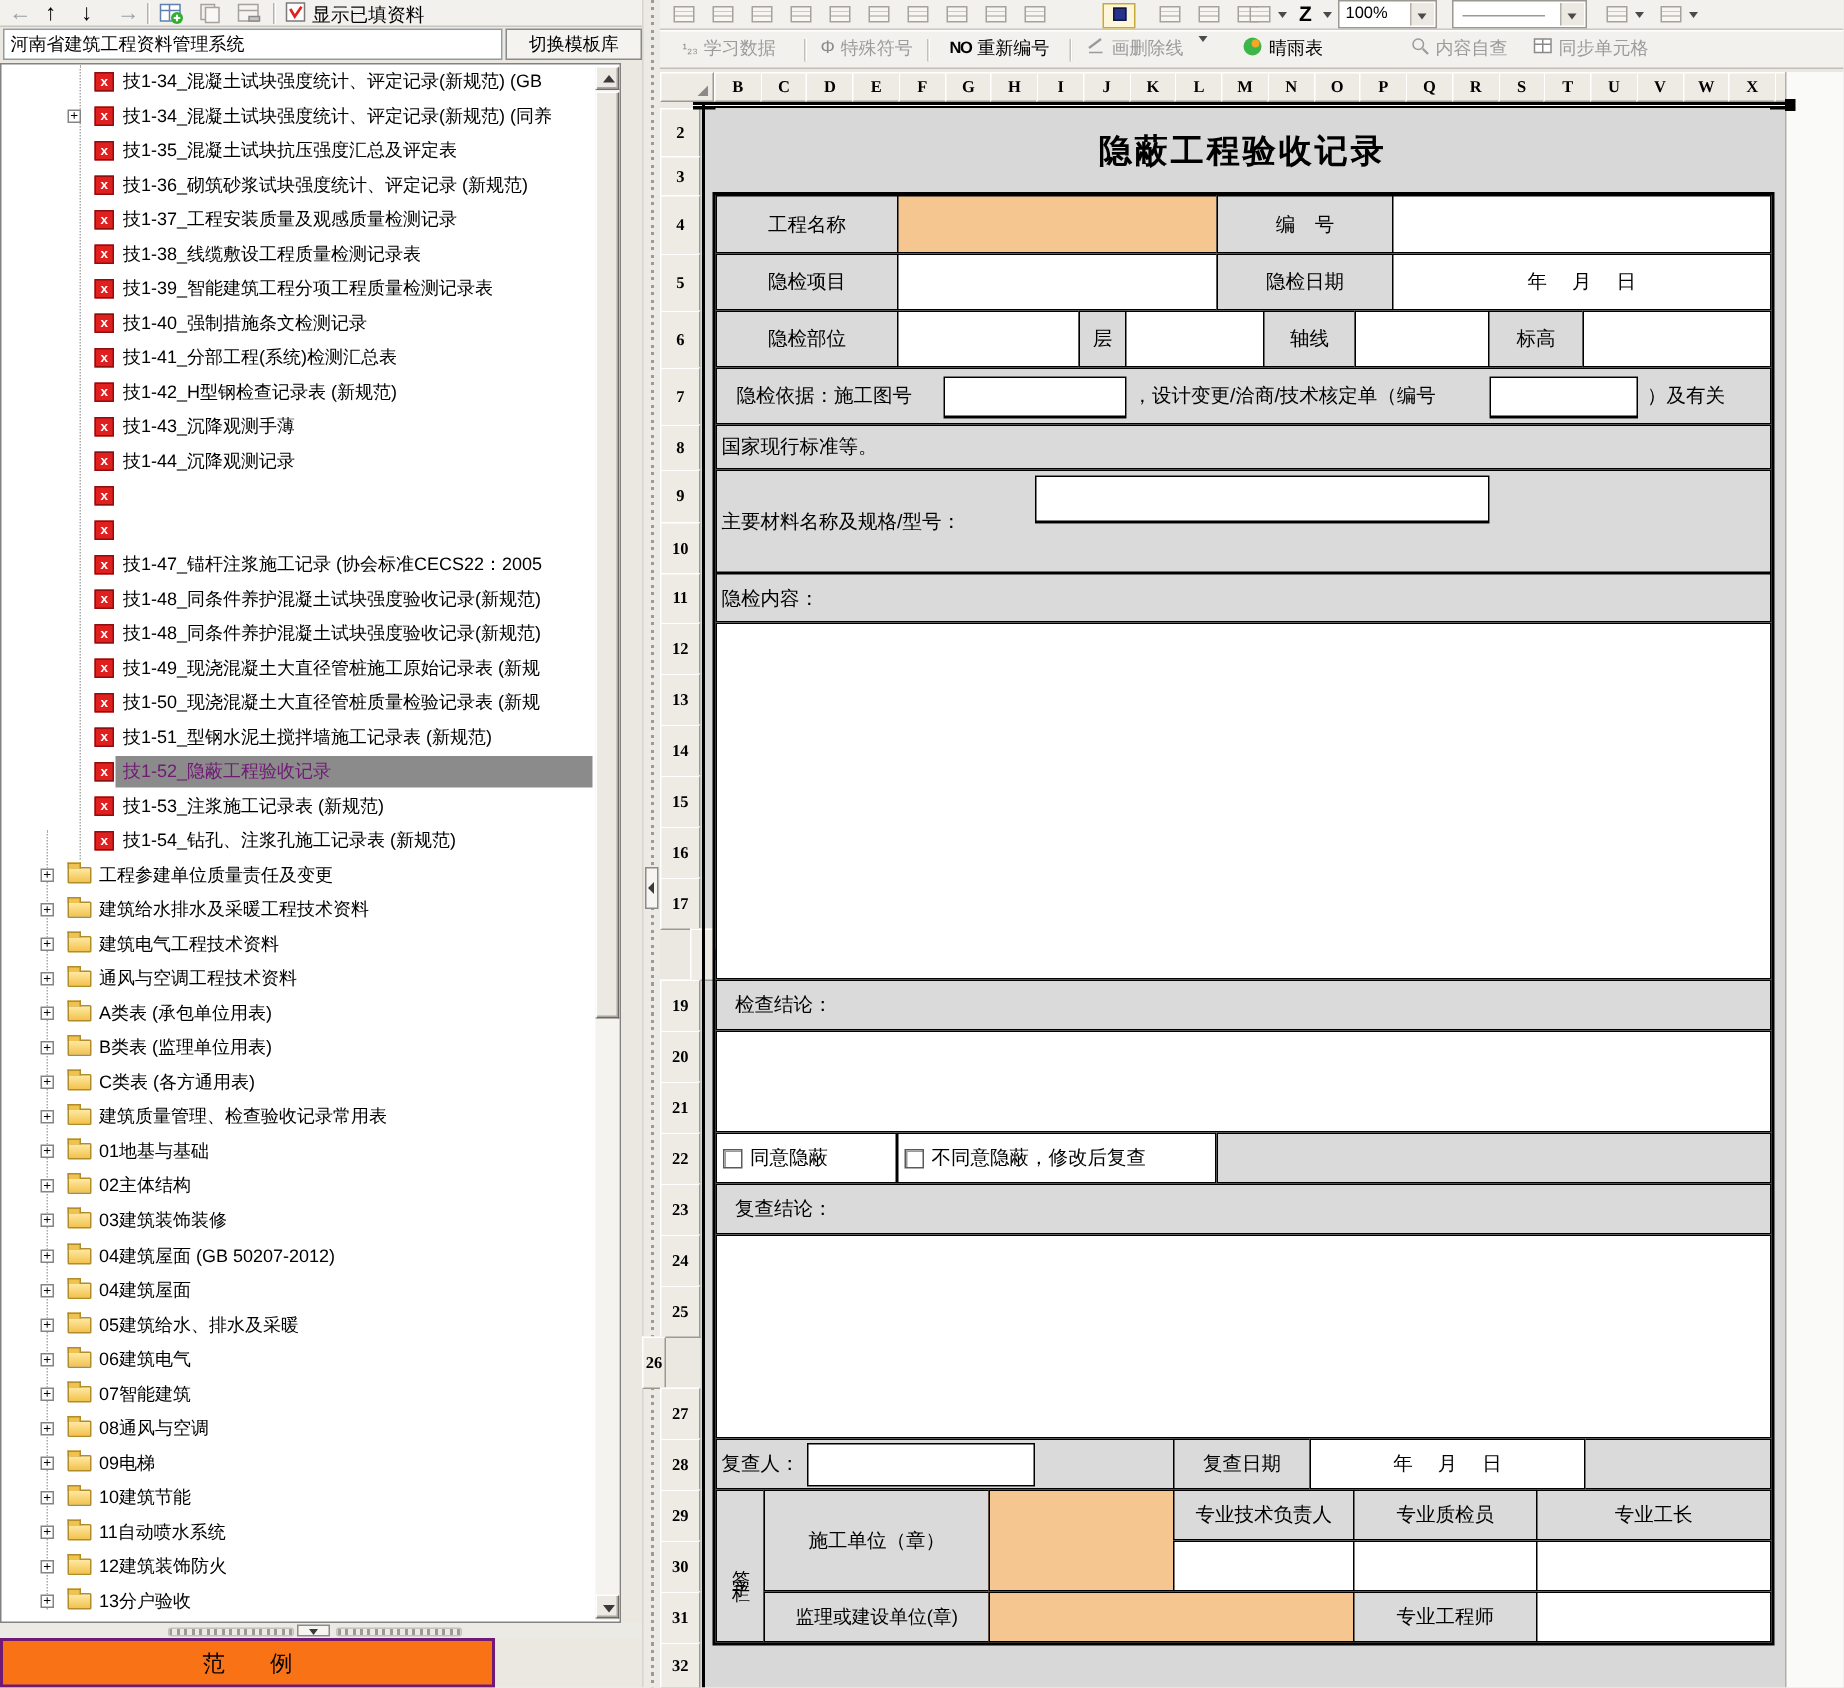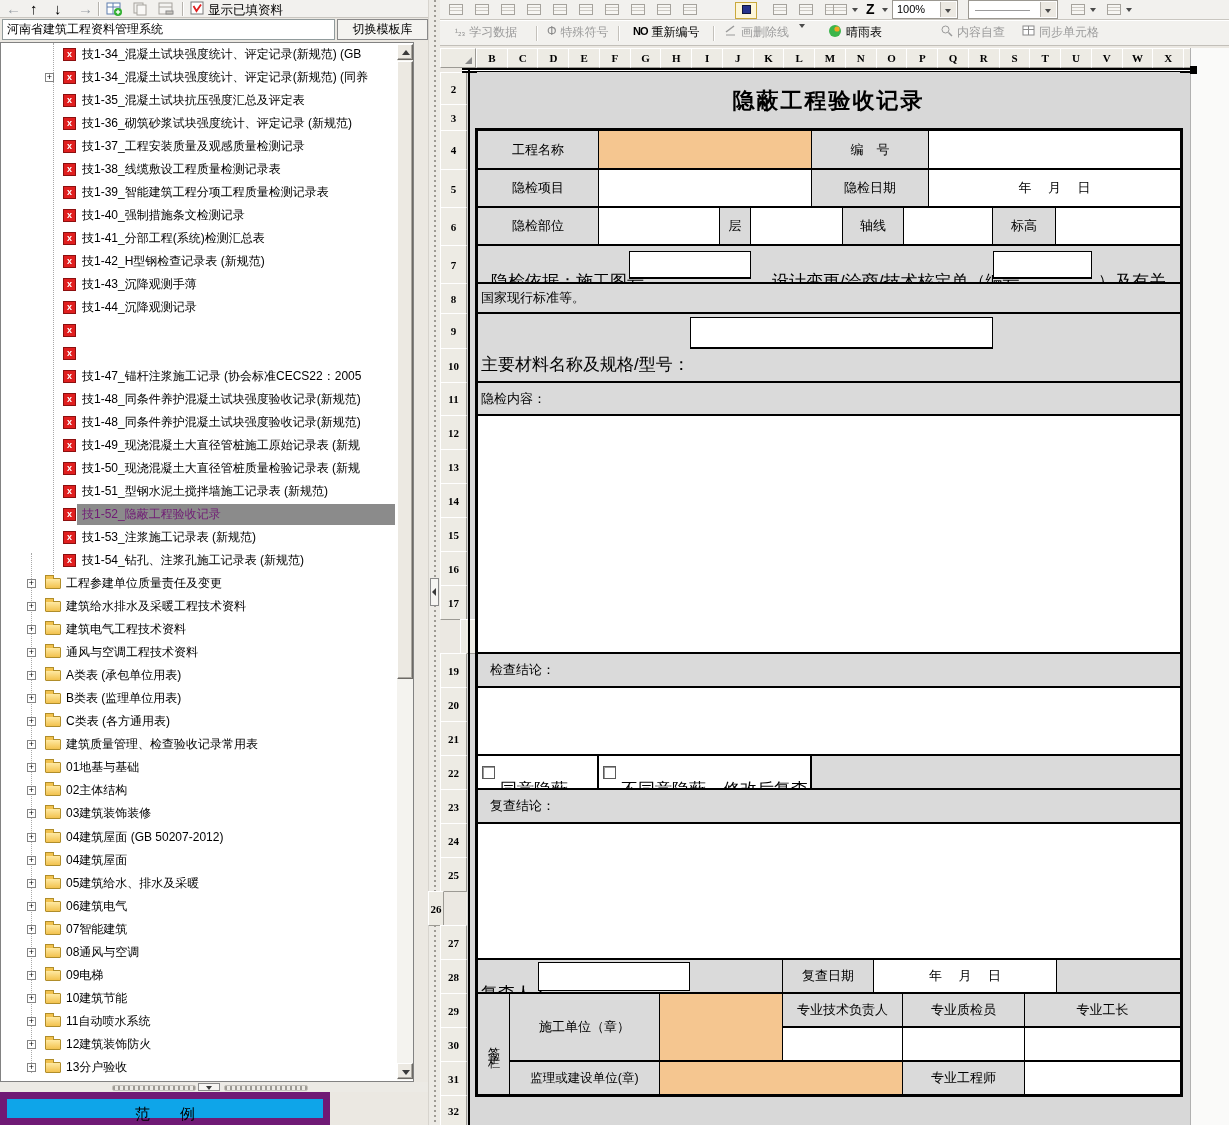--- a/index.html
+++ b/index.html
@@ -38,21 +38,21 @@
   .sthumb{position:absolute;width:16px;background:#ece9e2;border:1px solid #fff;border-right-color:#6d6a65;border-bottom-color:#6d6a65;box-shadow:inset -1px -1px 0 #aaa7a1;box-sizing:border-box}
   .strack{position:absolute;width:16px;background:#f4f3ef}
   
   #vsplit{position:absolute;left:428px;top:0;width:12px;height:1125px;background:#eceae5;border-left:1px solid #d7d4ce;box-sizing:border-box}
   #vsplit .dots{position:absolute;left:5px;top:0;bottom:0;width:2px;background:repeating-linear-gradient(#9d9a94 0 2px,transparent 2px 5px)}
   #vcol{position:absolute;left:1px;top:578px;width:9px;height:28px;background:#f6f5f2;border:1px solid #8a8a8a;box-sizing:border-box}
   #hsplit{position:absolute;left:0;top:1082px;width:428px;height:10px;background:#eceae5}
   .grip{position:absolute;top:3px;height:4px;border-radius:2px;background:repeating-linear-gradient(90deg,#9d9a94 0 2px,transparent 2px 5px);border:1px solid #c4c1bb}
   #hcol{position:absolute;left:198px;top:1px;width:22px;height:8px;background:#f6f5f2;border:1px solid #8a8a8a;box-sizing:border-box}
   
-  #bottomPanel{position:absolute;left:0;top:1092px;width:330px;height:33px;background:#0ea5e9;border:7px solid #701a75;box-sizing:border-box}
+  #bottomPanel{position:absolute;left:0;top:1092px;width:330px;height:33px;background:#f97316;border:2px solid #701a75;box-sizing:border-box}
   #bottomTitle{position:absolute;left:0;right:0;top:6px;text-align:center;font-size:15px}
   
   #tb1{position:absolute;left:440px;top:0;width:789px;height:19px;background:#f2f1ee;border-bottom:1px solid #c9c6c0}
   #tb2{position:absolute;left:440px;top:20px;width:789px;height:26px;background:#f2f1ee;border-top:1px solid #fff;border-bottom:1px solid #c2bfb9;box-sizing:border-box}
   .t1i{position:absolute;top:2px;width:20px;height:15px}
   .t1i i{display:block;margin:2px auto 0;width:12px;height:9px;border:1px solid #a6a39d;background:linear-gradient(#f7f6f3 0 2px,#cdcac4 2px 3px,#f7f6f3 3px 5px,#cdcac4 5px 6px,#f7f6f3 6px)}
   .t1hl{border:1px solid #caa93c;background:#fdf6d8}
   .t1hl i{width:7px;height:7px;background:#27348b;border:1px solid #11173f;margin-top:2px}
   .combo{position:absolute;top:0;height:19px;background:#fff;border:1px solid #9b9891;box-sizing:border-box;font-size:11px;line-height:17px;padding-left:4px}
   .ddbtn{position:absolute;right:1px;top:1px;bottom:1px;width:15px;background:#ece9e2;border-left:1px solid #b3b0aa}
@@ -67,21 +67,21 @@
   #paneH{position:absolute;left:462px;top:68px;width:734px;height:5px;background:linear-gradient(#000 0 2px,#fff 2px 3px,#000 3px 5px)}
   #paneV{position:absolute;left:468px;top:68px;width:2px;height:1057px;background:#000}
   
   .fc{position:absolute;box-sizing:border-box;border:1px solid #000;font-size:13px;display:flex;align-items:center;justify-content:center;white-space:nowrap}
   .g{background:#dadada}
   .w{background:#fff}
   .o{background:#f5c690}
   .lft{justify-content:flex-start;padding-left:12px}
   .lft2{justify-content:flex-start;padding-left:3px}
   .fin{position:absolute;background:#fff;border:1px solid #000;border-bottom-width:2px;box-sizing:border-box}
-  .inl{position:absolute;top:17px;height:100%;display:flex;align-items:center;font-size:17px}
+  .inl{position:absolute;top:0;height:100%;display:flex;align-items:center;font-size:13px}
   .cb{position:absolute;top:10px;width:13px;height:13px;background:#fff;border:1px solid #5a5a5a;box-shadow:inset 1px 1px 0 #9a9a9a;box-sizing:border-box}
   #formTitle{position:absolute;left:477px;top:72px;width:703px;height:57px;background:#d8d8d8;text-align:center;
              font-size:22px;font-weight:600;line-height:57px;letter-spacing:2px}
   #formOutline{position:absolute;left:475px;top:128px;width:708px;height:969px;border:2px solid #000;box-sizing:border-box;pointer-events:none}
   .vtext{writing-mode:vertical-rl;text-orientation:upright;letter-spacing:5px}
 </style>
 </head>
 <body>
 
 <div id="root">

